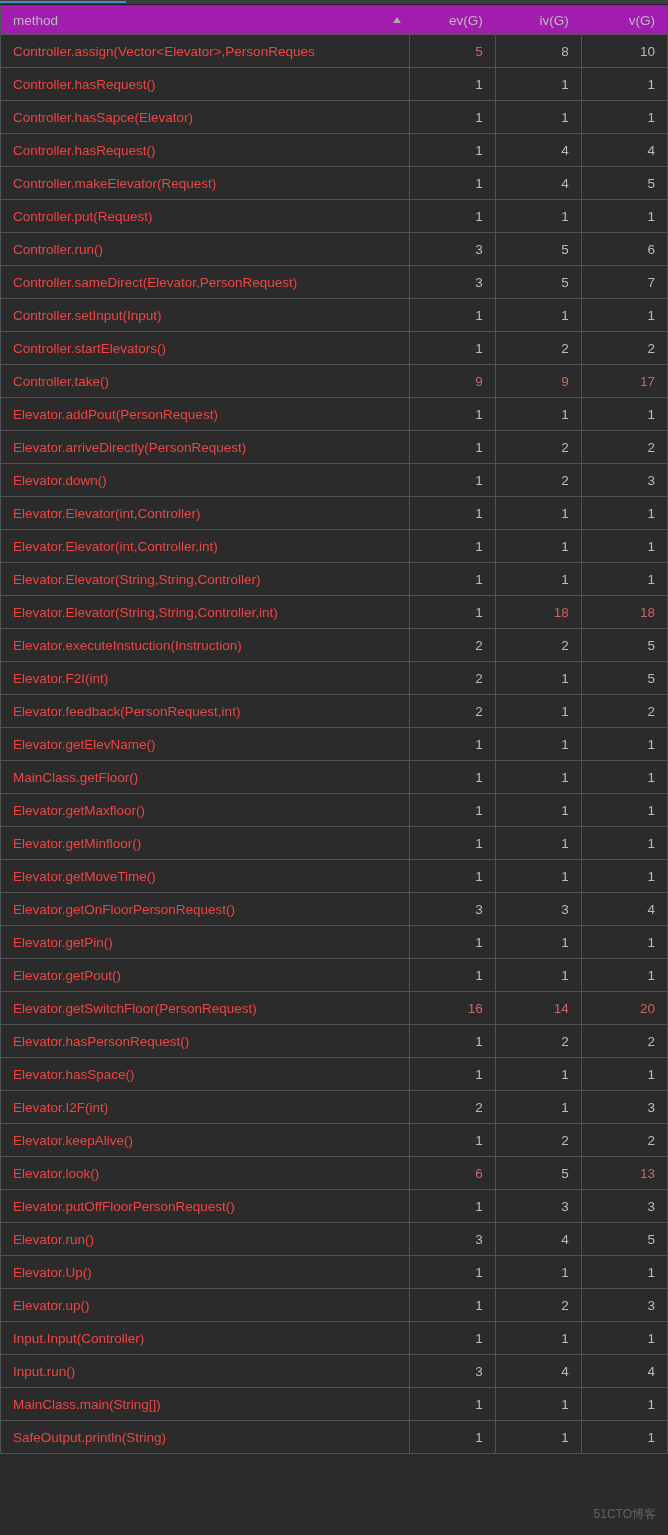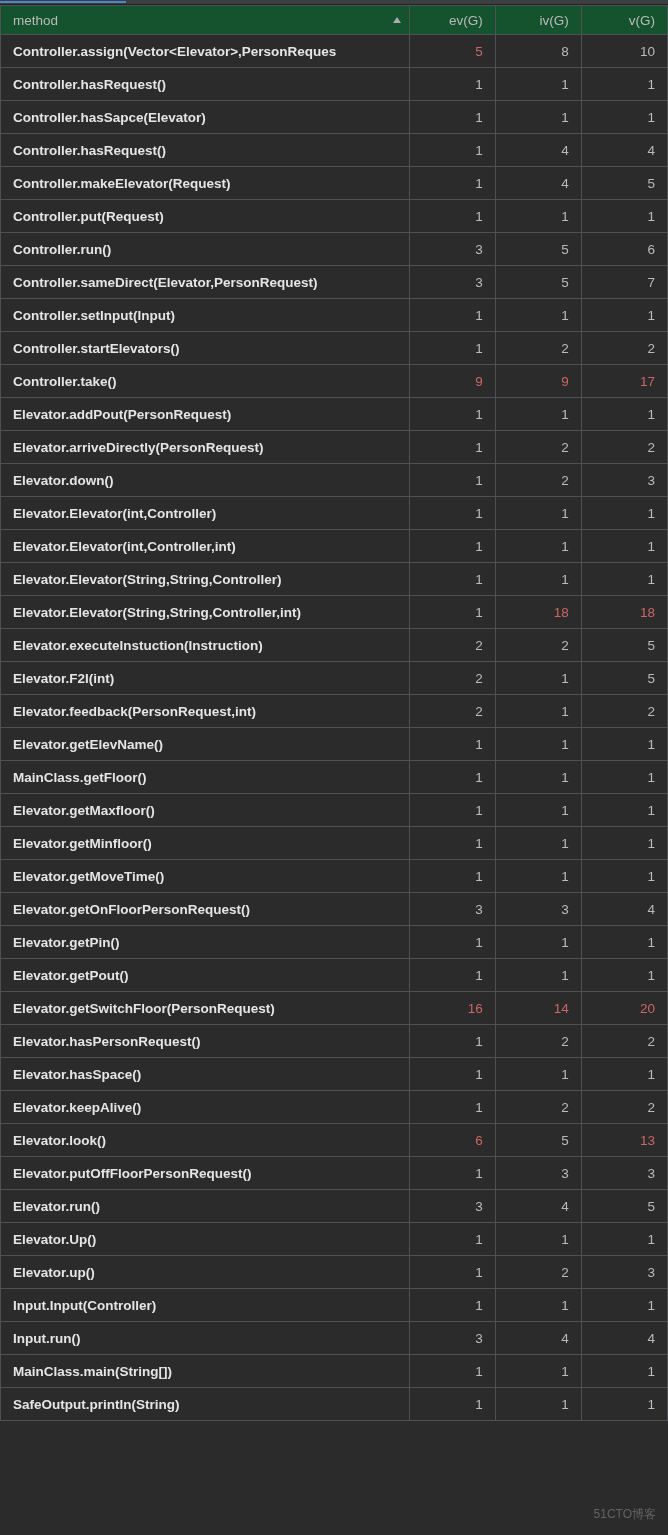--- a/index.html
+++ b/index.html
@@ -31,21 +31,21 @@
   }
   th, td {
     border: 1px solid #4f5254;
     padding: 0 12px;
     height: 33px;
     vertical-align: middle;
     white-space: nowrap;
     overflow: hidden;
   }
   th {
-    background: #14532d;
+    background: #a21caf;
     color: #bbbbbb;
     font-weight: 400;
     text-align: right;
     height: 29px;
   }
   th.method-col {
     text-align: left;
     position: relative;
   }
   .sort-arrow {
@@ -53,23 +53,22 @@
     right: 8px;
     top: 50%;
     transform: translateY(-50%);
     width: 0; height: 0;
     border-left: 4px solid transparent;
     border-right: 4px solid transparent;
     border-bottom: 6px solid #aaa;
   }
   td.method {
     text-align: left;
-    color: #e5e5e5;
+    color: #ef4444;
     overflow: hidden;
-    font-weight: bold;
   }
   td.val {
     text-align: right;
     color: #bbbbbb;
   }
   td.red { color: #cc6666; }
   .watermark {
     position: fixed;
     right: 12px;
     bottom: 12px;
@@ -292,20 +291,26 @@
         <td class="val">2</td>
         <td class="val">2</td>
       </tr>
       <tr>
         <td class="method">Elevator.hasSpace()</td>
         <td class="val">1</td>
         <td class="val">1</td>
         <td class="val">1</td>
       </tr>
       <tr>
+        <td class="method">Elevator.I2F(int)</td>
+        <td class="val">2</td>
+        <td class="val">1</td>
+        <td class="val">3</td>
+      </tr>
+      <tr>
         <td class="method">Elevator.keepAlive()</td>
         <td class="val">1</td>
         <td class="val">2</td>
         <td class="val">2</td>
       </tr>
       <tr>
         <td class="method">Elevator.look()</td>
         <td class="val red">6</td>
         <td class="val">5</td>
         <td class="val red">13</td>

